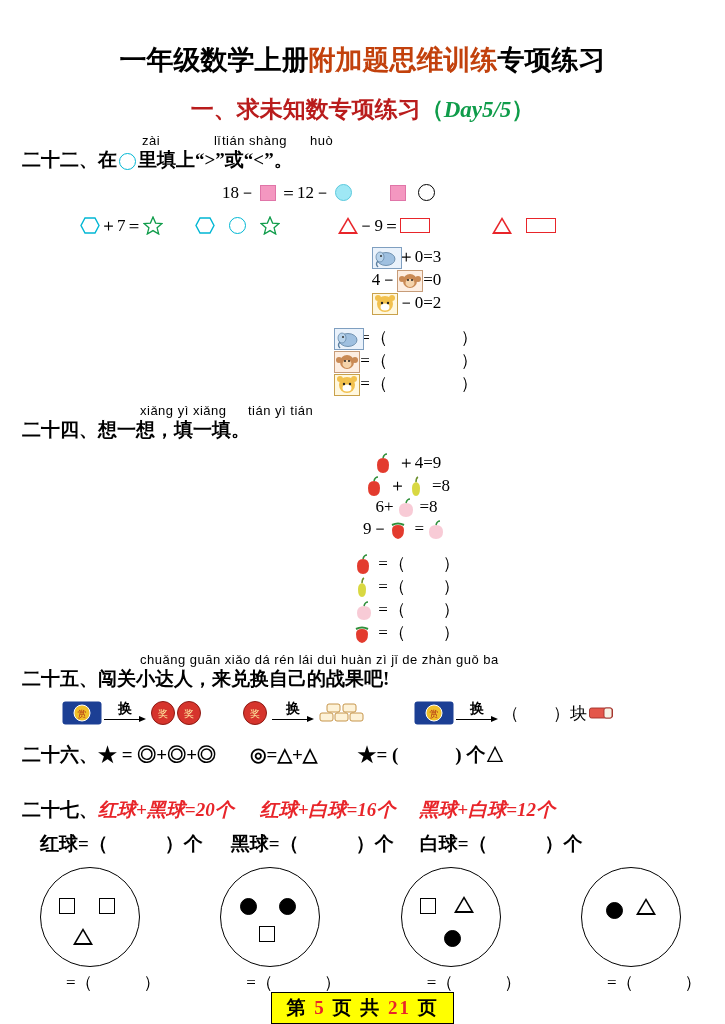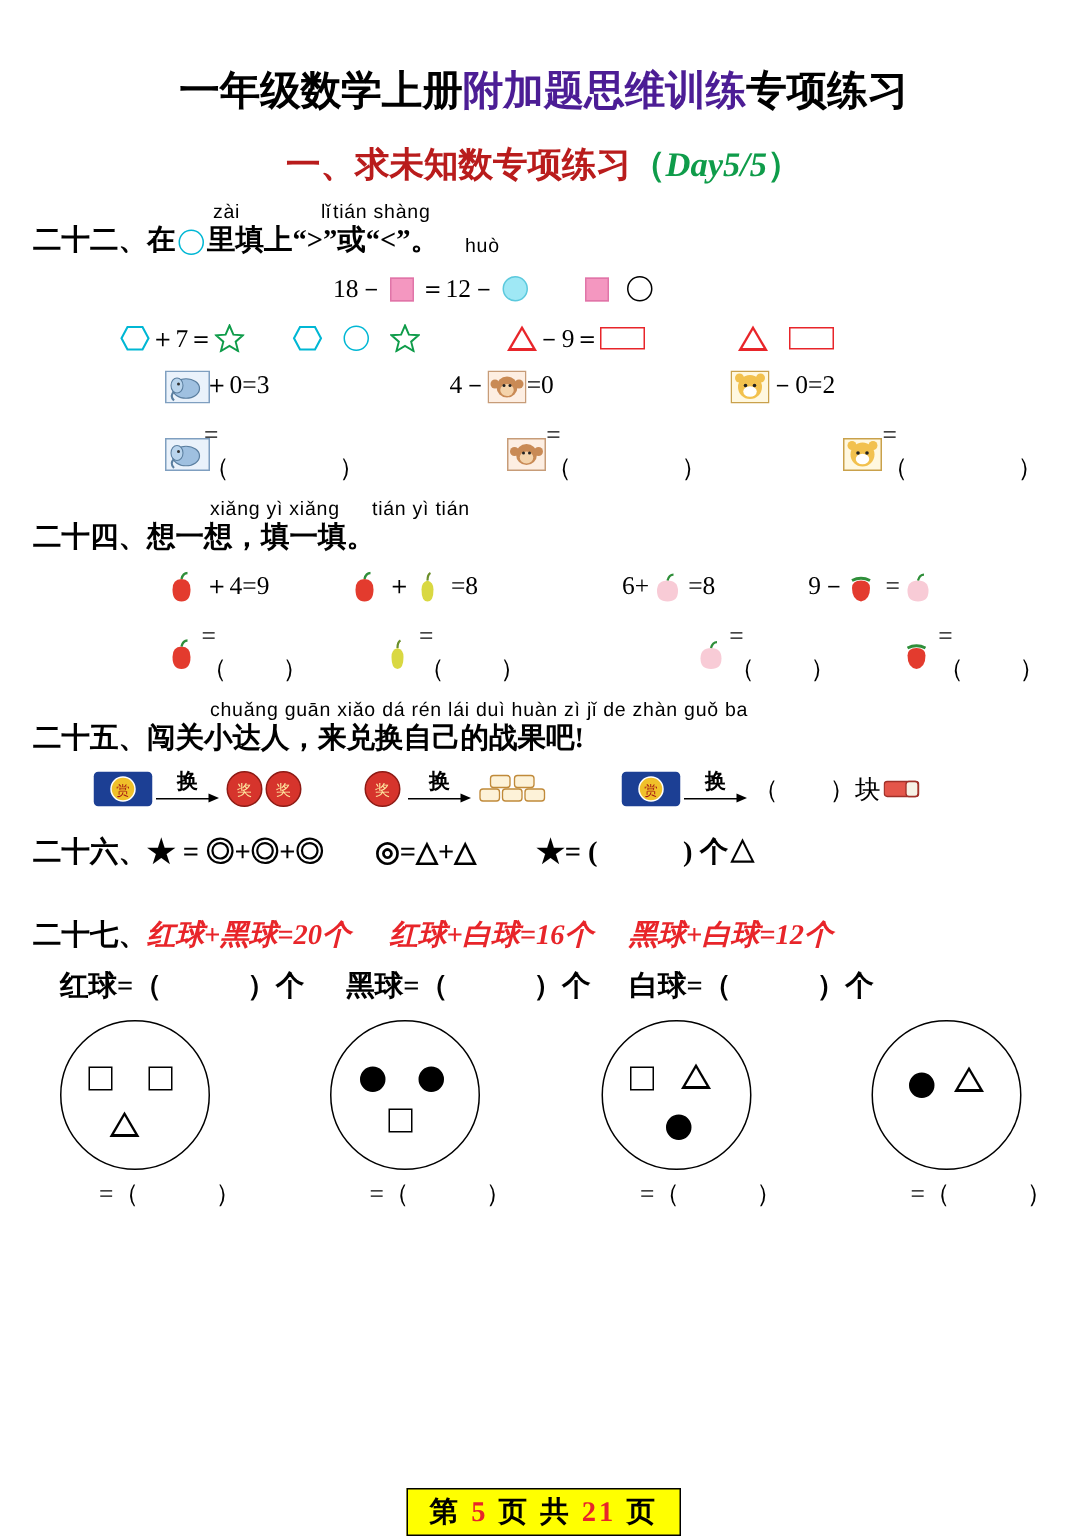--- a/index.html
+++ b/index.html
@@ -18,21 +18,21 @@
   
   .title {
     text-align: center;
     font-size: 27px;
     font-weight: bold;
     letter-spacing: 0px;
     margin-top: 42px;
     white-space: nowrap;
   }
   .title .black { color: #000; }
-  .title .red { color: #4c1d95; margin-top: 12px; }
+  .title .red { color: #c2410c; margin-top: 12px; }
 
   .subtitle {
     text-align: center;
     font-size: 23px;
     font-weight: bold;
     margin-top: 16px;
     white-space: nowrap;
   }
   .subtitle .blue { color: #b91c1c; }
   .subtitle .green { color: #0f9c4a; font-style: italic; }
@@ -105,21 +105,21 @@
 
   
   .ico {
     display: inline-block; vertical-align: middle;
     width: 26px; height: 20px;
     border-radius: 4px;
     position: relative;
   }
   .ico svg { display: block; }
 
-  .q23r { margin-top: 8px; display: flex; font-size: 17px; }
+  .q23r { margin-top: 8px; display: flex; align-items: center; font-size: 17px; flex-direction: column; }
   .q23r .cell { display: flex; align-items: center; }
 
   .fillparen { font-size: 17px; letter-spacing: 1px; }
 
   
   .q25row { margin-top: 8px; display: flex; align-items: center; padding-left: 40px; font-size: 14px; }
   .arrow { display: inline-flex; flex-direction: column; align-items: center; margin: 0 4px; }
   .arrow .lbl { font-size: 14px; font-weight: bold; line-height: 13px; }
   .arrow .shaft { display: block; width: 42px; height: 9px; position: relative; }
   .arrow .shaft::before {
@@ -170,21 +170,21 @@
   </div>
 
   <div class="subtitle">
     <span class="blue">一、求未知数专项练习</span><span class="paren">（</span><span class="green">Day5/5</span><span class="paren">）</span>
   </div>
 
   <div class="qline" style="margin-top:22px;">
     <span class="pinyin" style="left:120px; top:-14px;">zài</span>
     <span class="pinyin" style="left:192px; top:-14px;">lǐ</span>
     <span class="pinyin" style="left:200px; top:-14px;">tián shàng</span>
-    <span class="pinyin" style="left:288px; top:-14px;margin-top:23px;">huò</span>
+    <span class="pinyin" style="left:288px; top:-14px;">huò</span>
     <span class="qnum">二十二、</span><span>在</span><span class="ci cyan" style="margin:0 2px;"></span><span>里填上“&gt;”或“&lt;”。</span>
   </div>
 
   <div class="q22r1">
     <span class="mathtxt">18－</span>
     <span class="sq pinkfill" style="margin:0 4px;"></span>
     <span class="mathtxt">＝12－</span>
     <span class="ci cyanfill" style="margin:0 4px;"></span>
     <span class="gap" style="width:34px;"></span>
     <span class="sq pinkfill"></span>

